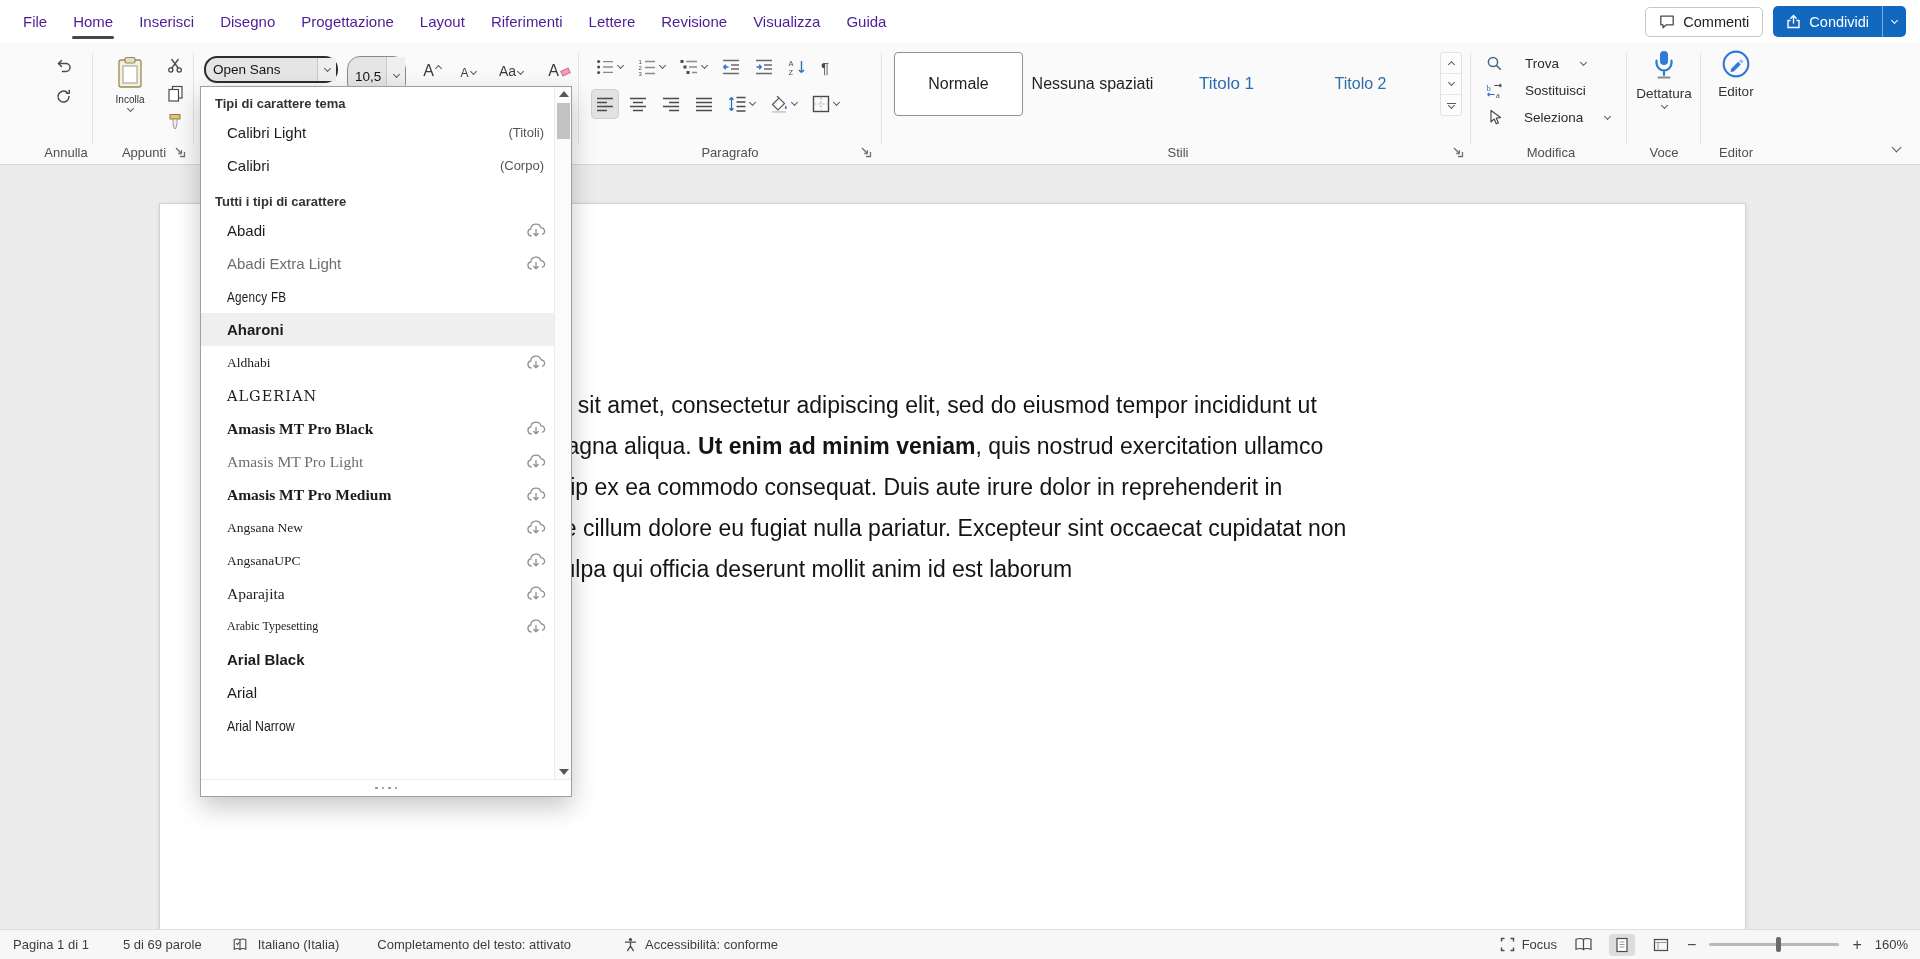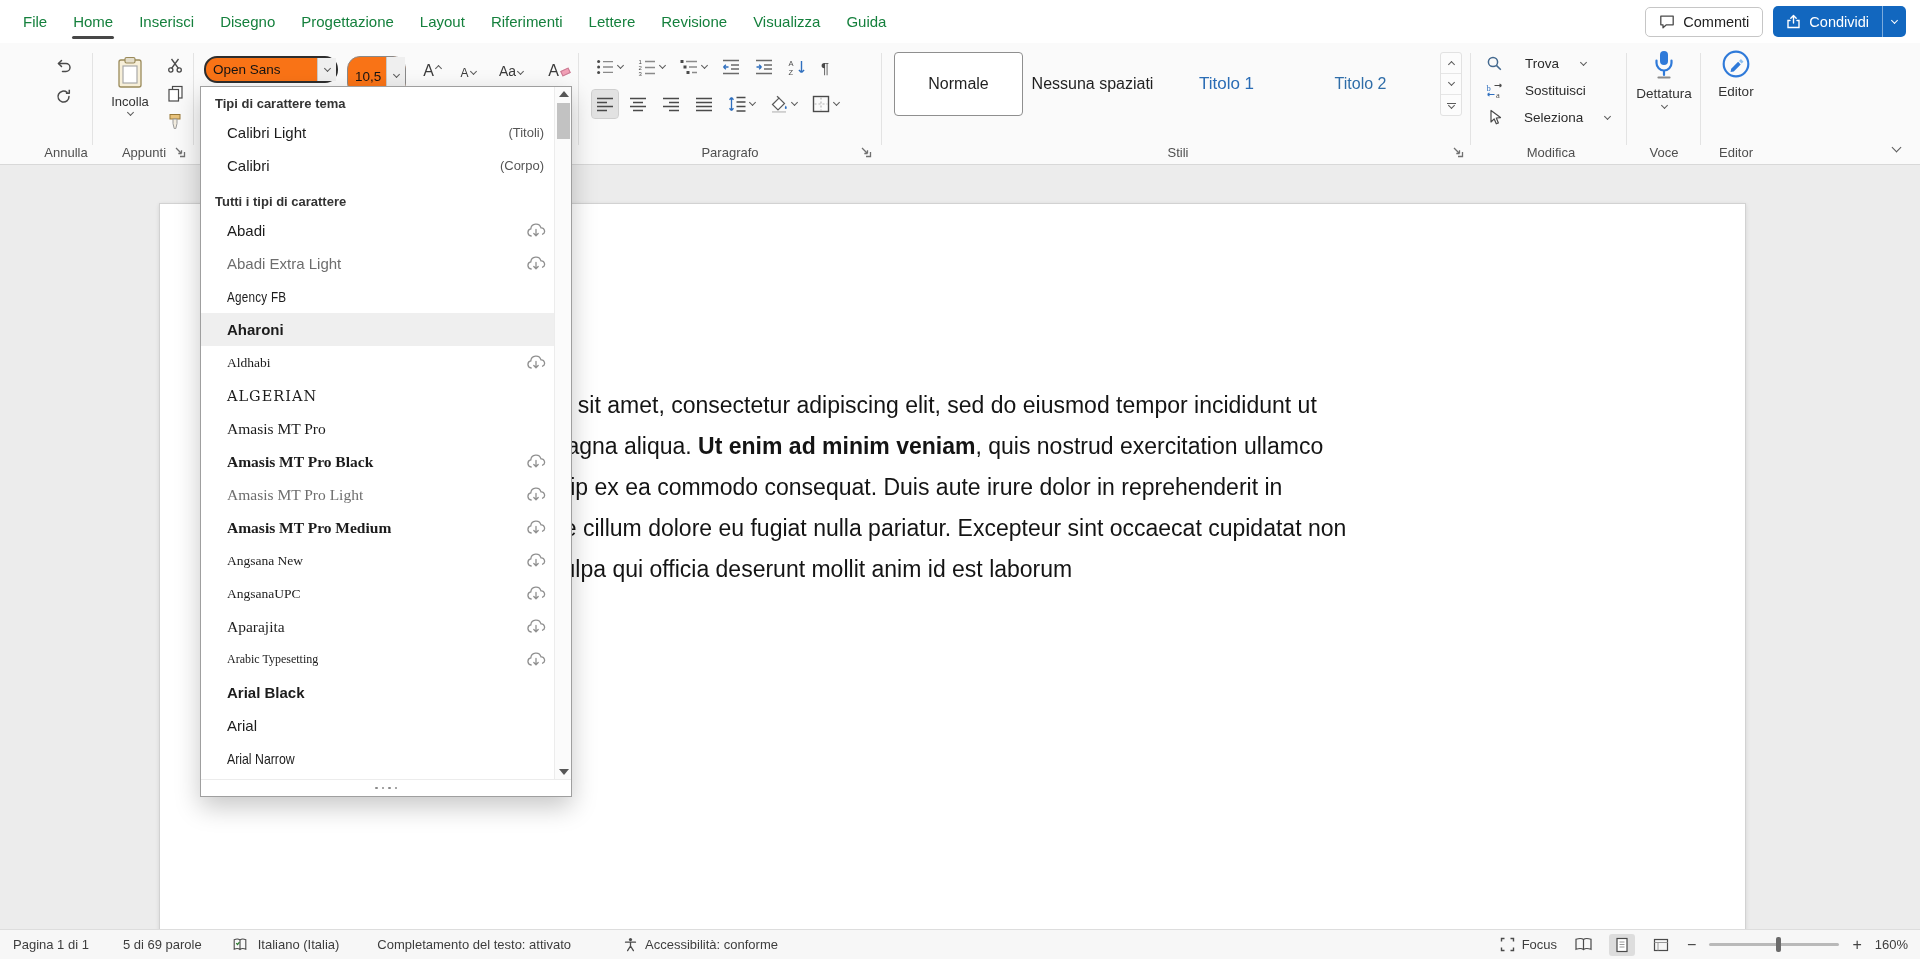--- a/index.html
+++ b/index.html
@@ -17,21 +17,21 @@
          transform: rotate(45deg); margin-top:-3px; }
   .chv.sm { width:5px; height:5px; border-width:1.3px; }
   .chv.up { transform: rotate(-135deg); margin-top:3px; }
   .chv.white { border-color:#fff; }
 
   
   .menubar { position:absolute; top:0; left:0; right:0; height:43px;
              background:#ffffff; display:flex; align-items:center; z-index:30; }
   .tabs { display:flex; height:100%; padding-left:10px; }
   .tab { position:relative; display:flex; align-items:center;
-         padding:0 13px; font-size:15px; color:#15803d; cursor:default;justify-content:center; }
+         padding:0 13px; font-size:15px; color:#4c1d95; cursor:default;justify-content:center; }
   .tab.active span { font-weight:400; }
   .tab.active::after { content:""; position:absolute; left:12px; right:12px; bottom:4px;
                        height:3px; border-radius:3px; background:#474747; }
   .mb-right { margin-left:auto; display:flex; align-items:center; gap:10px; padding-right:14px; }
   .btn-comments { display:flex; align-items:center; gap:8px; height:30px; padding:0 13px;
                   background:#fff; border:1px solid #c6c6c6; border-radius:5px;
                   font-size:14.5px; color:#222; }
   .btn-share { display:flex; align-items:stretch; height:31px; border-radius:5px;
                overflow:hidden; background:#1267bf; color:#fff; font-size:14.5px; }
   .share-main { display:flex; align-items:center; gap:8px; padding:0 13px; }
@@ -52,24 +52,24 @@
           gap:4px; padding:0 4px; border-radius:3px; }
   .pbtn.active { background:#e2e2e2; outline:1px solid #cfcfcf; }
   .prow { position:absolute; left:8px; display:flex; gap:7px; align-items:center; }
 
   
   .g-undo { left:28px; width:76px; }
   
   .g-clip { left:98px; width:92px; }
   .paste-btn { position:absolute; left:2px; top:7px; width:60px; height:88px;
                display:flex; flex-direction:column; align-items:center; gap:4px;
-               padding-top:6px; border-radius:4px; font-size:13px; color:#333; }
+               padding-top:6px; border-radius:4px; font-size:10px; color:#333; }
   
   .g-font { left:198px; width:374px; }
-  .combo { position:absolute; display:flex; align-items:stretch; background:#f97316; border-radius:13px; }
+  .combo { position:absolute; display:flex; align-items:stretch; background:#e5e5e5; border-radius:13px; }
   .combo .val { flex:1; display:flex; align-items:center; padding-left:7px;
                 font-size:13.5px; color:#141414; white-space:nowrap; overflow:hidden; }
   .combo .arr { width:19px; display:flex; align-items:center; justify-content:center;
                 background:#efefef; border-left:1px solid #c9c9c9; }
   .combo-name { left:6px; top:13px; width:134px; height:27px; border:2px solid #2e2e2e; }
   .combo-size { left:149px; top:13px; width:59px; height:40px; border:1px solid #898989; }
   .fbtn { position:absolute; top:13px; height:27px; display:flex; align-items:flex-end;
           justify-content:center; padding-bottom:4px; gap:2px; border-radius:3px; color:#3c3c3c; }
   .Abig { font-size:16px; line-height:16px; } .Asmall { font-size:12px; line-height:12px; }
   .eraser { display:inline-block; width:9px; height:6px; background:#f2a0b6;
@@ -609,24 +609,20 @@
               <path d="M10 6.5 v6 M7.8 10.5 l2.2 2.2 2.2-2.2" fill="none" stroke="#909090" stroke-width="1.3" stroke-linecap="round" stroke-linejoin="round"></path>
             </svg>
           </span>
         </div>
 
         <div class="fd-row">
           <span class="fd-name f-algerian">ALGERIAN</span>
 
         </div>
 
-        <div class="fd-row">
-          <span class="fd-name f-serif">Amasis MT Pro</span>
-
-        </div>
 
         <div class="fd-row">
           <span class="fd-name f-serif f-black">Amasis MT Pro Black</span>
           <span class="cloud">
             <svg width="20" height="15" viewBox="0 0 20 15">
               <path d="M5.2 13 a3.6 3.6 0 0 1-.4-7.1 A5.2 5.2 0 0 1 15 4.9 a3.3 3.3 0 0 1 1.6 6.3" fill="none" stroke="#909090" stroke-width="1.3" stroke-linecap="round"></path>
               <path d="M10 6.5 v6 M7.8 10.5 l2.2 2.2 2.2-2.2" fill="none" stroke="#909090" stroke-width="1.3" stroke-linecap="round" stroke-linejoin="round"></path>
             </svg>
           </span>
         </div>

